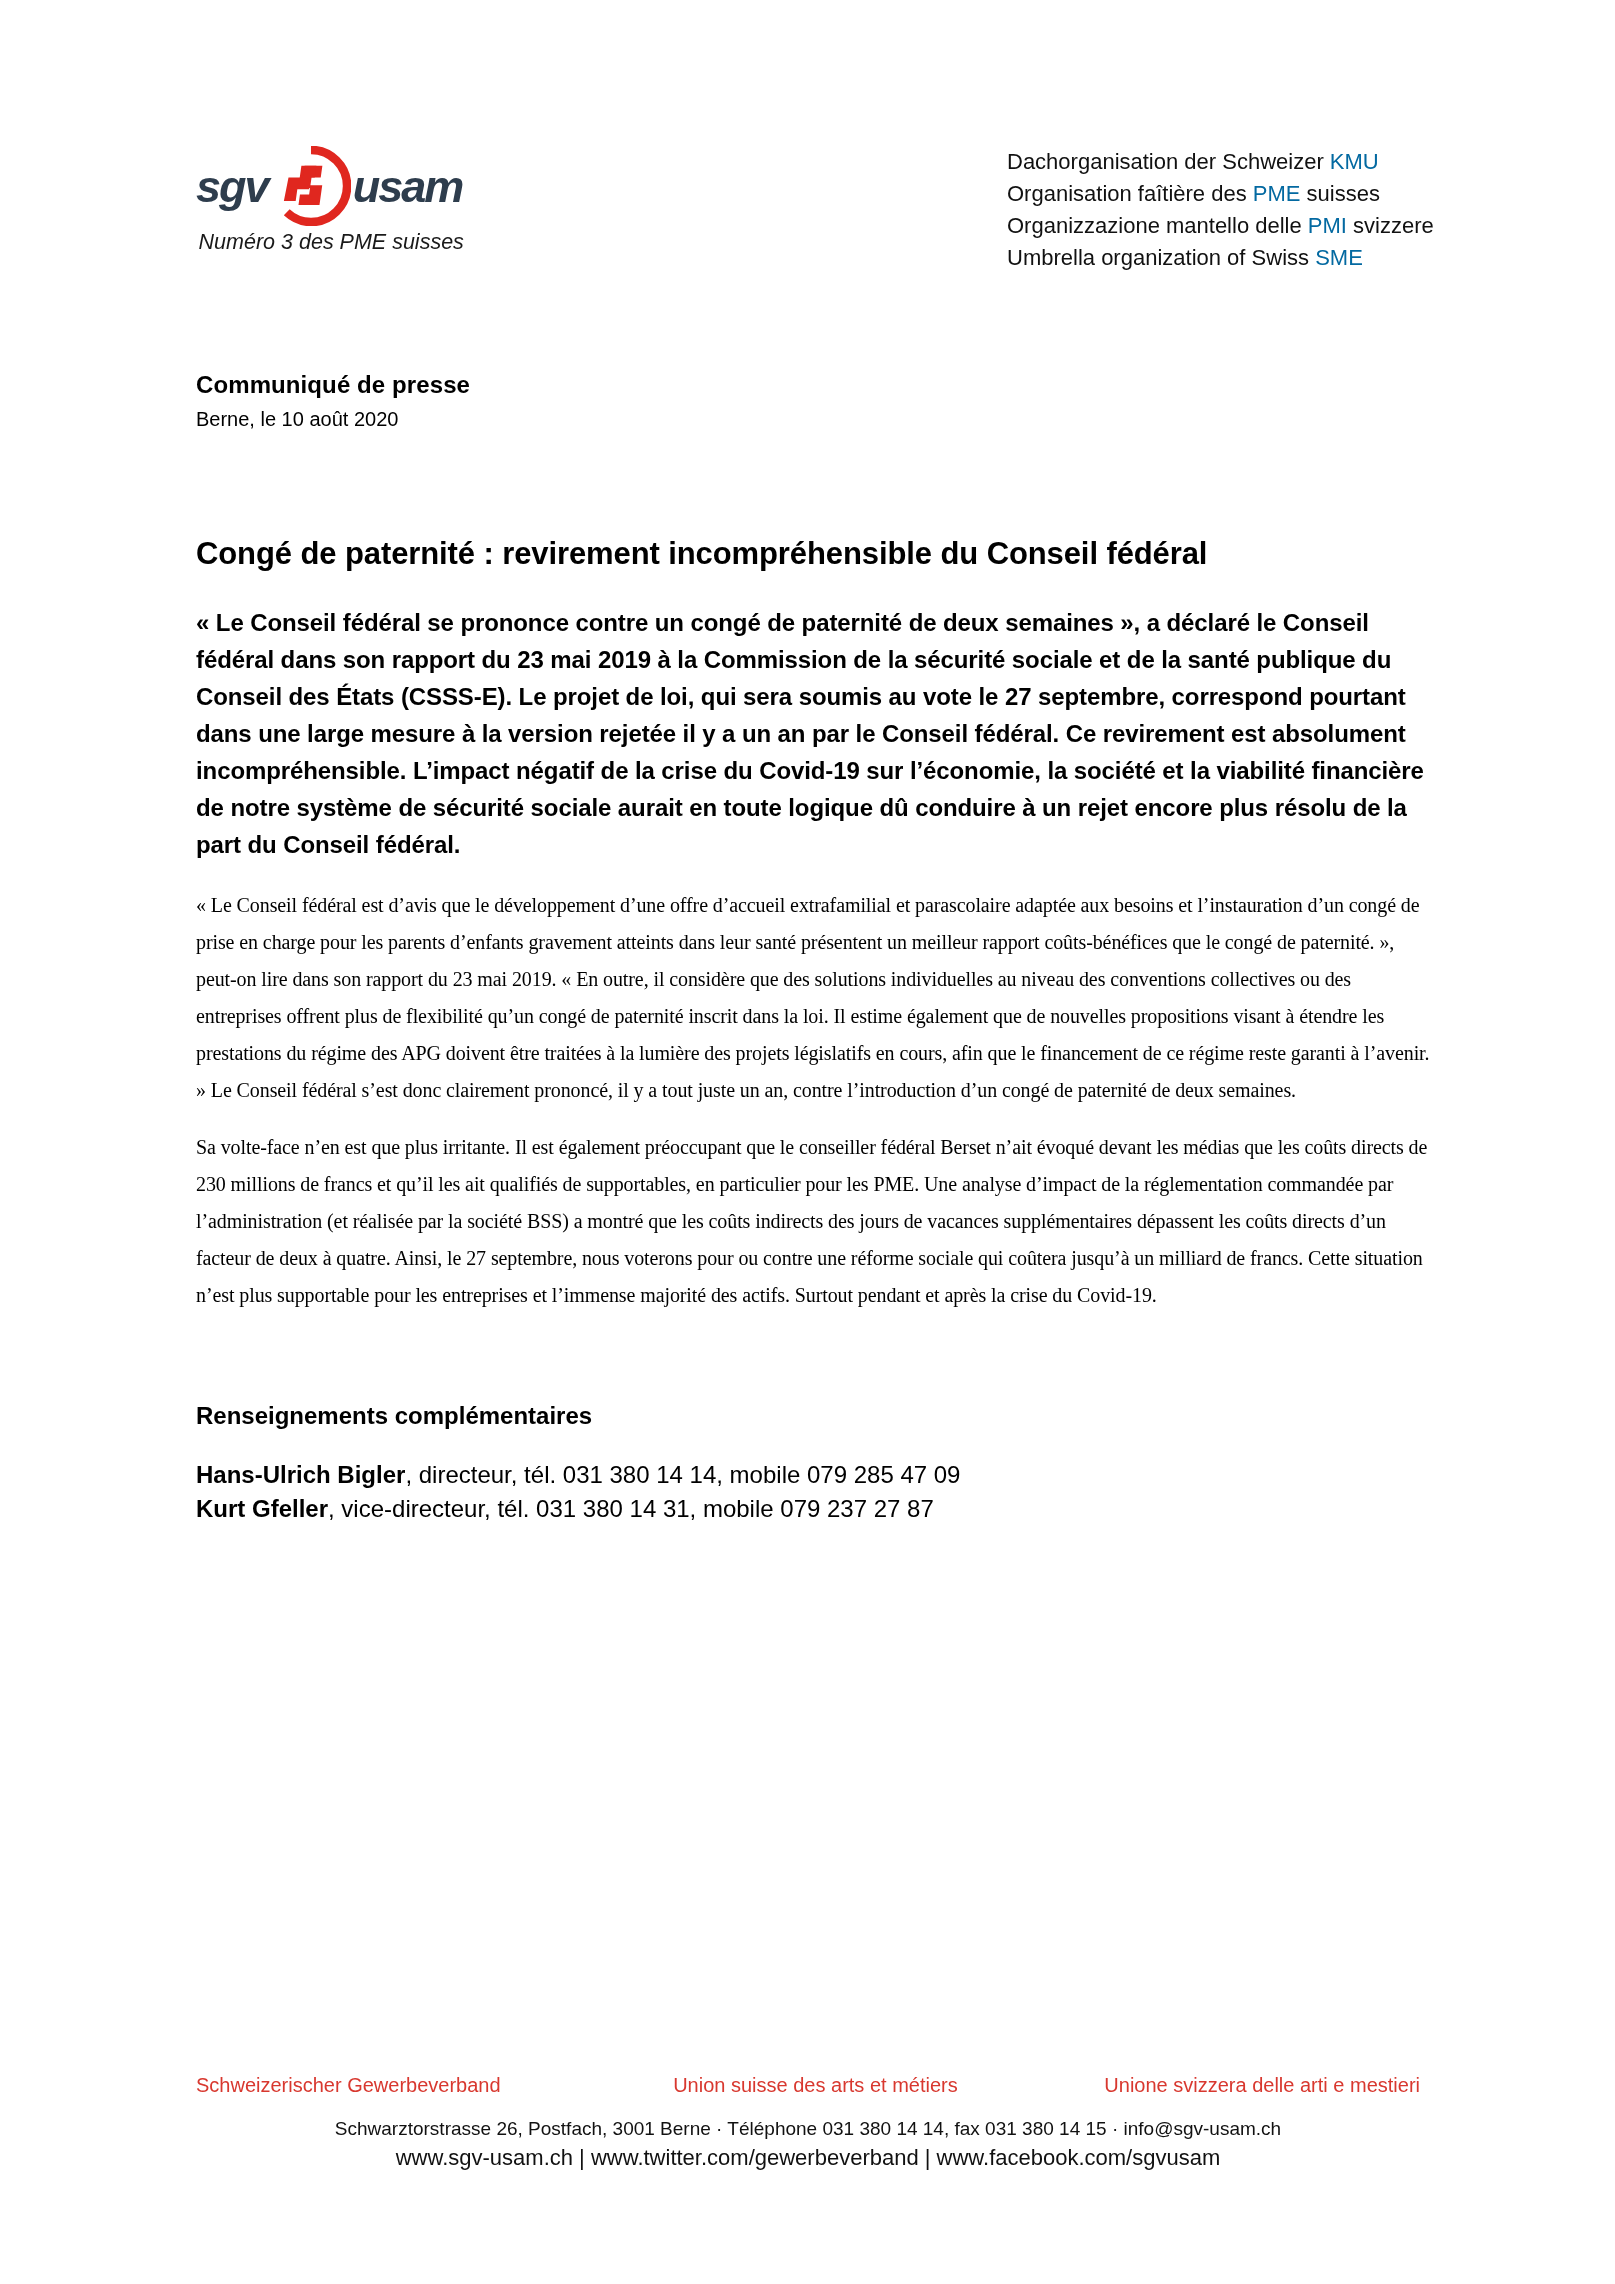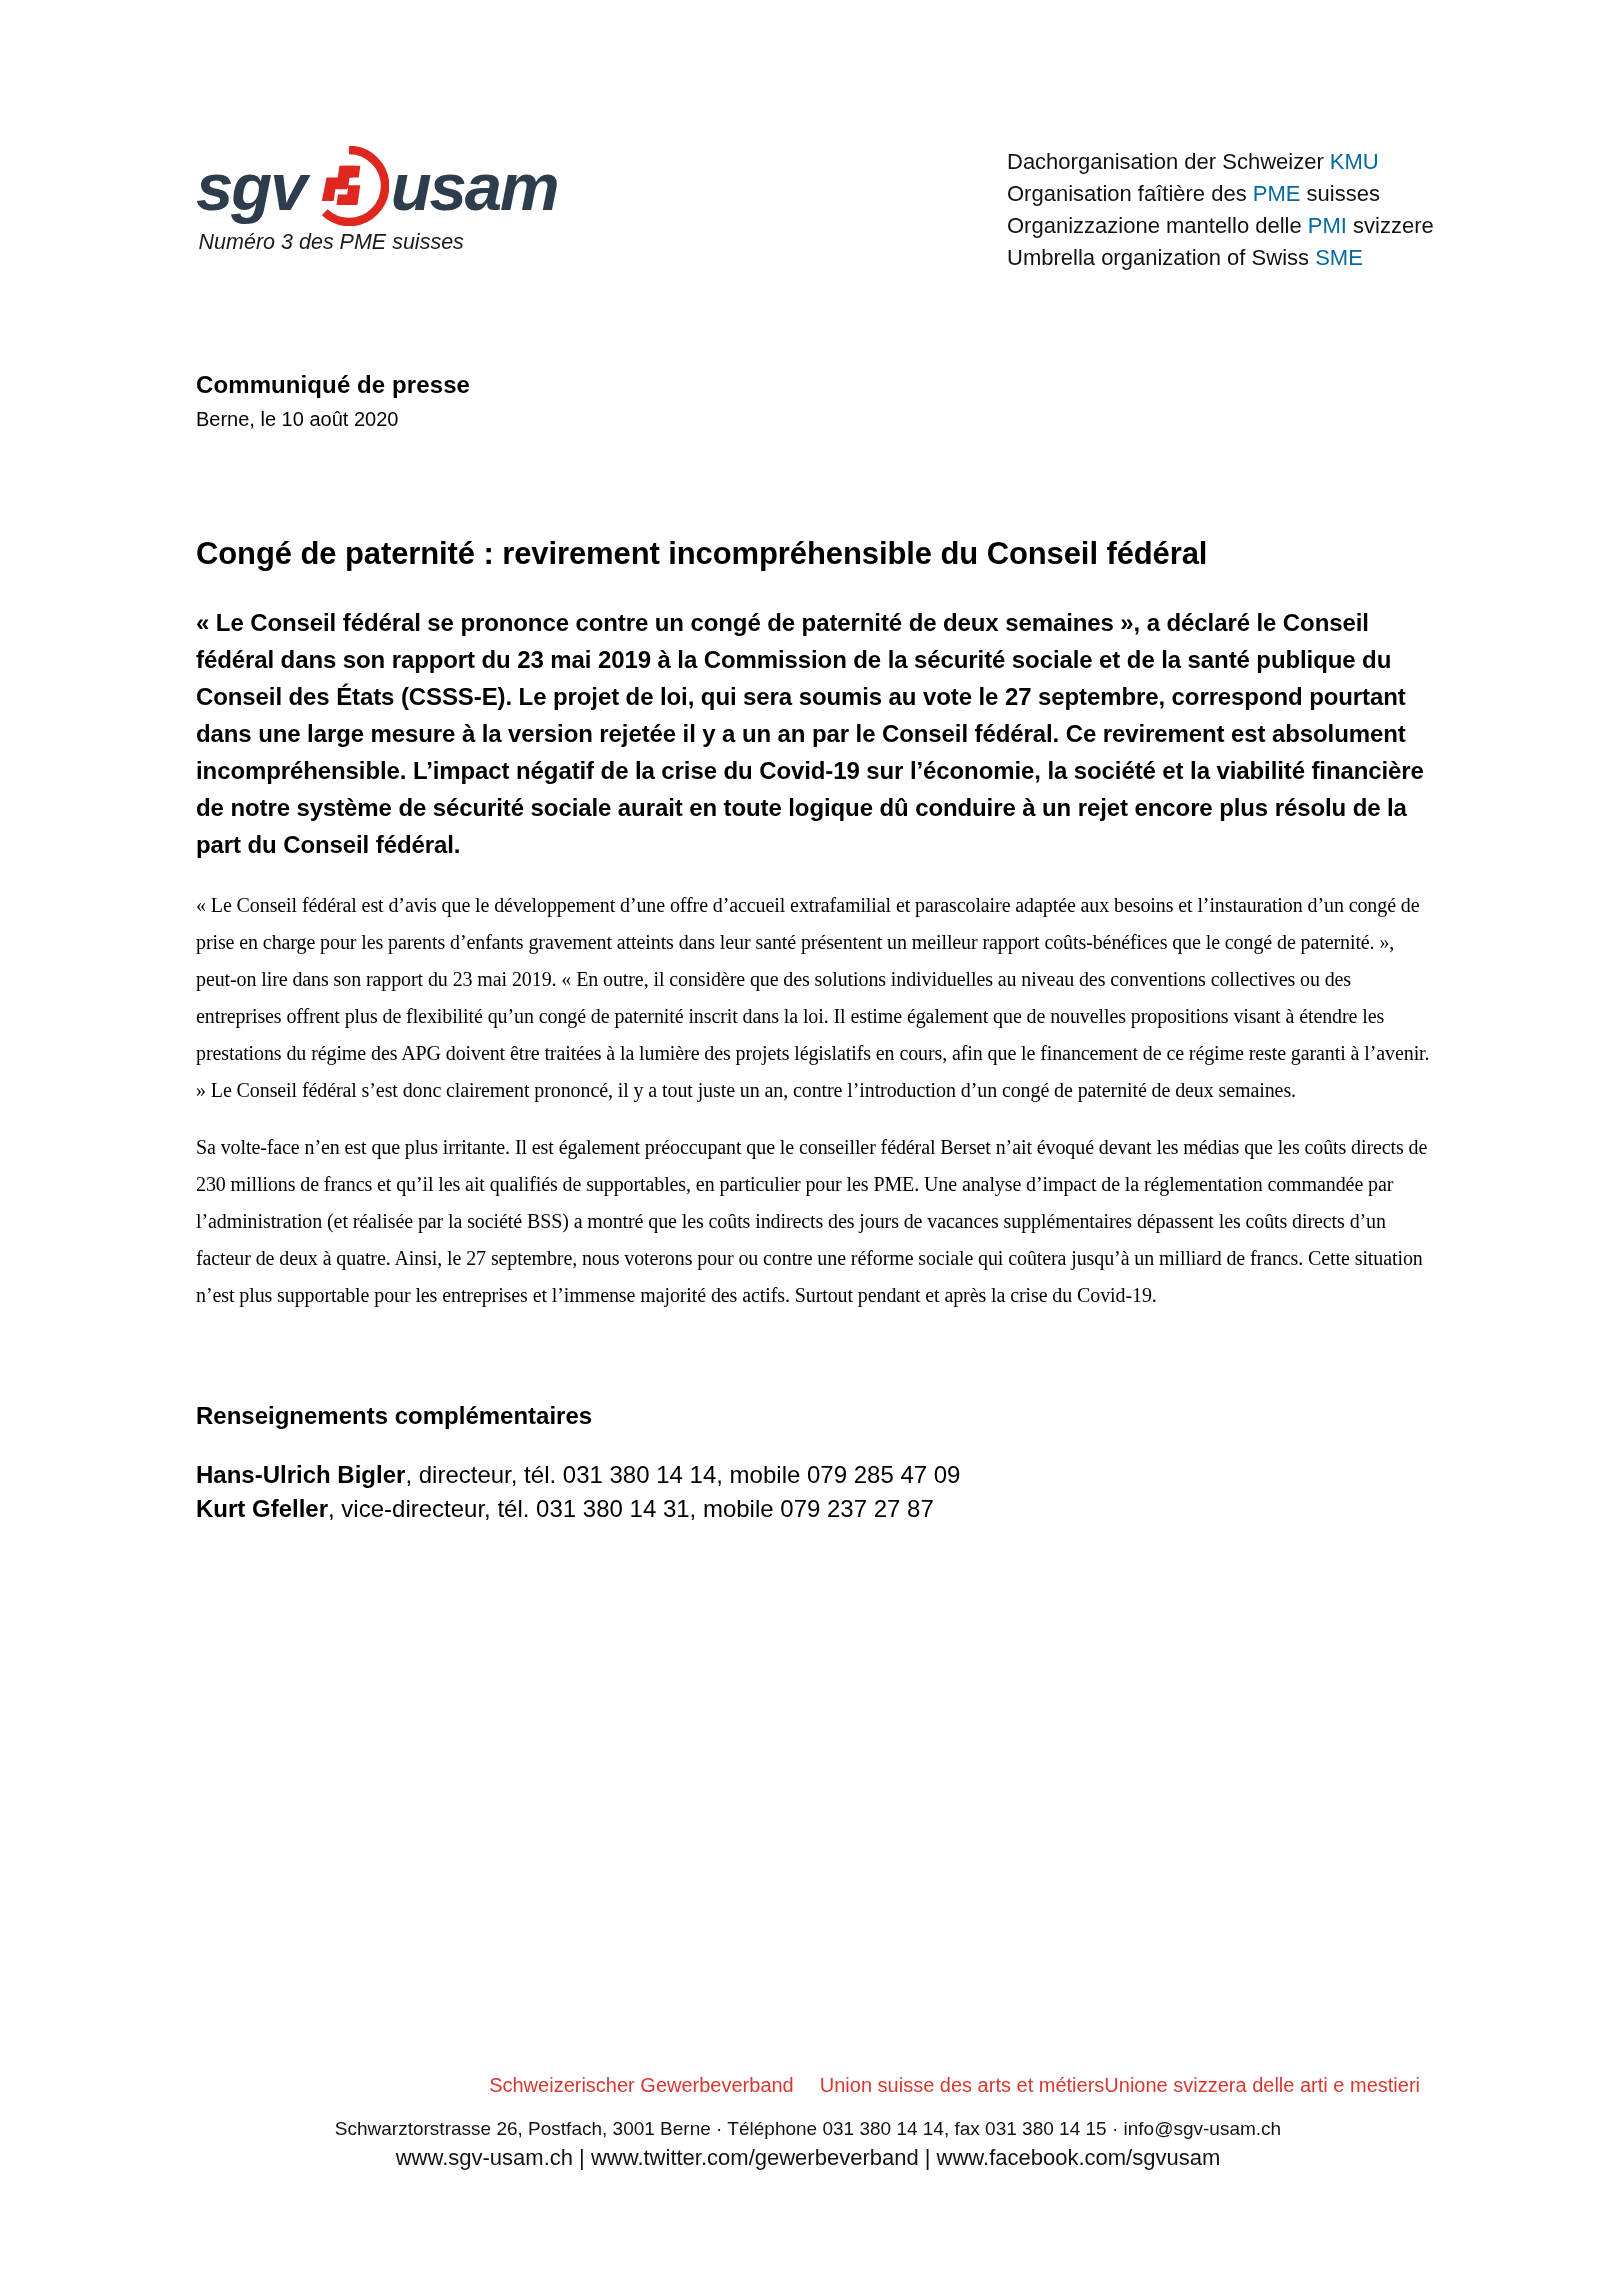--- a/index.html
+++ b/index.html
@@ -41,21 +41,21 @@
   .logo-mark {
     display: flex;
     align-items: center;
     height: 78px;
   }
 
   .logo-word {
     font-family: "Liberation Sans", sans-serif;
     font-style: italic;
     font-weight: bold;
-    font-size: 67px;
+    font-size: 45px;
     letter-spacing: -2px;
     color: #2e3d4d;
     line-height: 1;
   }
 
   .logo-emblem {
     width: 80px;
     height: 80px;
     position: relative;
     margin: 0 1.3px 0 3.9px;
@@ -148,21 +148,21 @@
   .footer {
     position: absolute;
     left: 0;
     right: 0;
     bottom: 112px;
     text-align: center;
   }
 
   .footer-orgs {
     display: flex;
-    justify-content: flex-end;
+    justify-content: space-between;
     padding: 0 196px;
     color: #d8382f;
     font-size: 20px;
     line-height: 29px;
   }
   .footer-orgs .org-mid { margin-left: 26px; }
 
   .footer-contact {
     margin-top: 14.3px;
     font-size: 19px;

